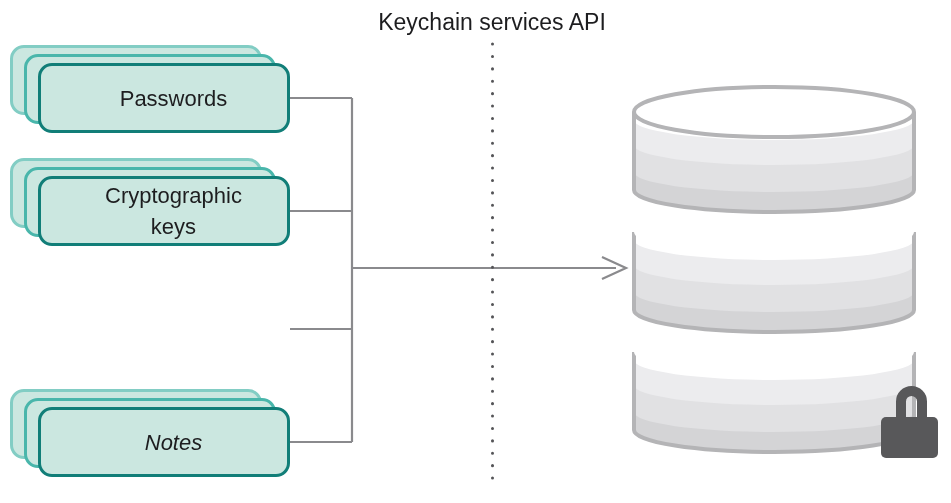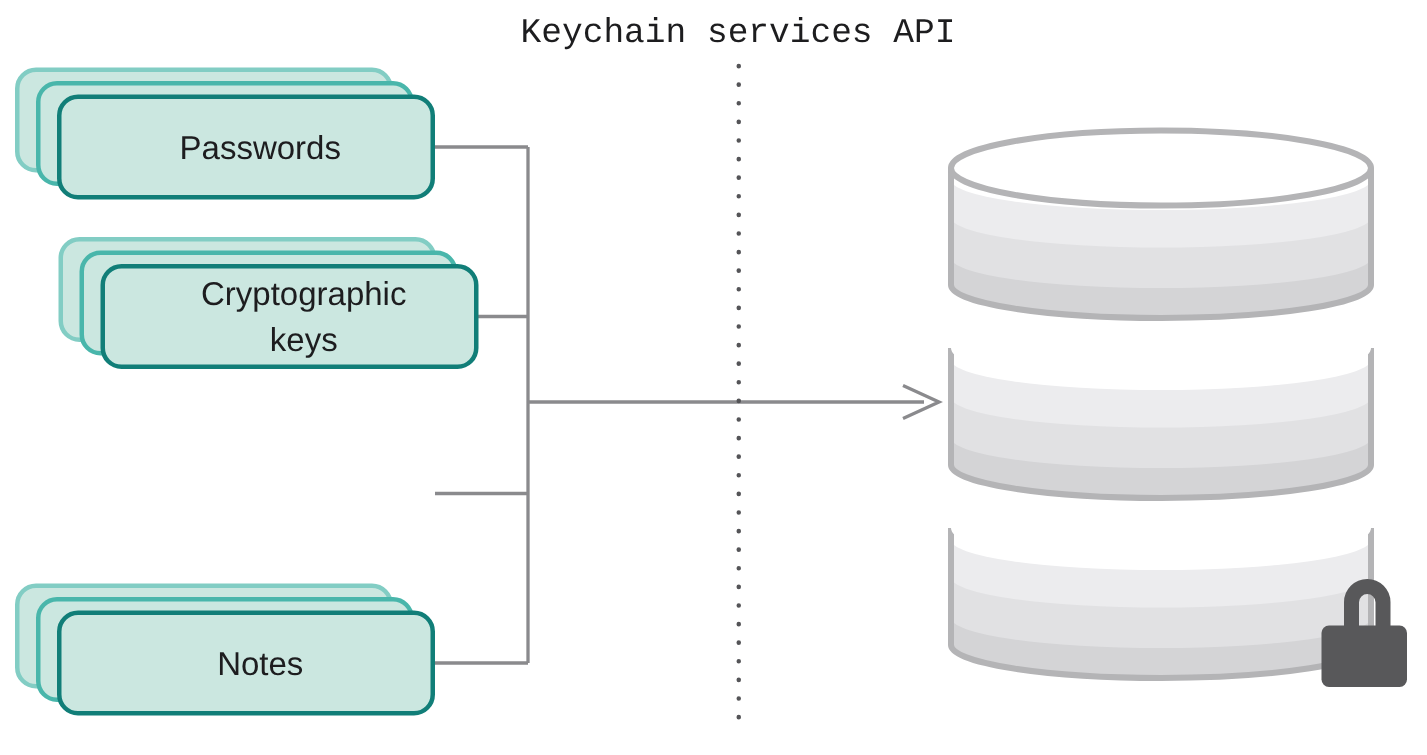--- a/index.html
+++ b/index.html
@@ -8,21 +8,21 @@
     --text-dark:#1d1d1f; --db-stroke:#b4b4b6; --db-band-2:#ececee;
     --db-band-3:#e1e1e3; --db-band-4:#d4d4d6; --lock-gray:#58585a;
   }
   html,body{margin:0;padding:0;background:#fff;}
   .canvas{
     position:relative; width:951px; height:503px; background:#ffffff; overflow:hidden;
     font-family:"Liberation Sans", sans-serif; color:var(--text-dark);
   }
   .title{
     position:absolute; top:8px; left:332px; width:320px; text-align:center;
-    font-size:23px; line-height:28px; white-space:nowrap;font-family:Liberation Mono, monospace;
+    font-size:23px; line-height:28px; white-space:nowrap;
   }
   .keychain-title{
     position:absolute; top:54px; left:696px; width:160px; text-align:center;
     font-size:23px; line-height:28px; white-space:nowrap;
   }
   .overlay{position:absolute; left:0; top:0;}
   .cline{stroke:var(--line-gray); stroke-width:2.2; fill:none;}
   .dotline{stroke:var(--dot-gray); stroke-width:3; stroke-linecap:round;
            stroke-dasharray:0.1 12.3; fill:none;}
   .stack{position:absolute; width:280px; height:89px;}
@@ -62,31 +62,31 @@
   </svg>
 
   <div class="stack" style="left:10px; top:45px;">
     <div class="card back2"></div>
     <div class="card back1"></div>
     <div class="card front">
       <span class="card-label">Passwords</span>
     </div>
   </div>
 
-  <div class="stack" style="left:10px; top:158px;margin-left:29px;">
+  <div class="stack" style="left:10px; top:158px;">
     <div class="card back2"></div>
     <div class="card back1"></div>
     <div class="card front">
       <span class="card-label">Cryptographic
 keys</span>
     </div>
   </div>
 
 
-  <div class="stack" style="left:10px; top:389px;">
+  <div class="stack" style="left:10px; top:389px;font-style:italic;">
     <div class="card back2"></div>
     <div class="card back1"></div>
     <div class="card front">
       <span class="card-label">Notes</span>
     </div>
   </div>
 
   <svg class="overlay" style="left:628px; top:84px;" width="292" height="372" viewBox="0 0 292 372">
     <defs>
       <clipPath id="discClip">

